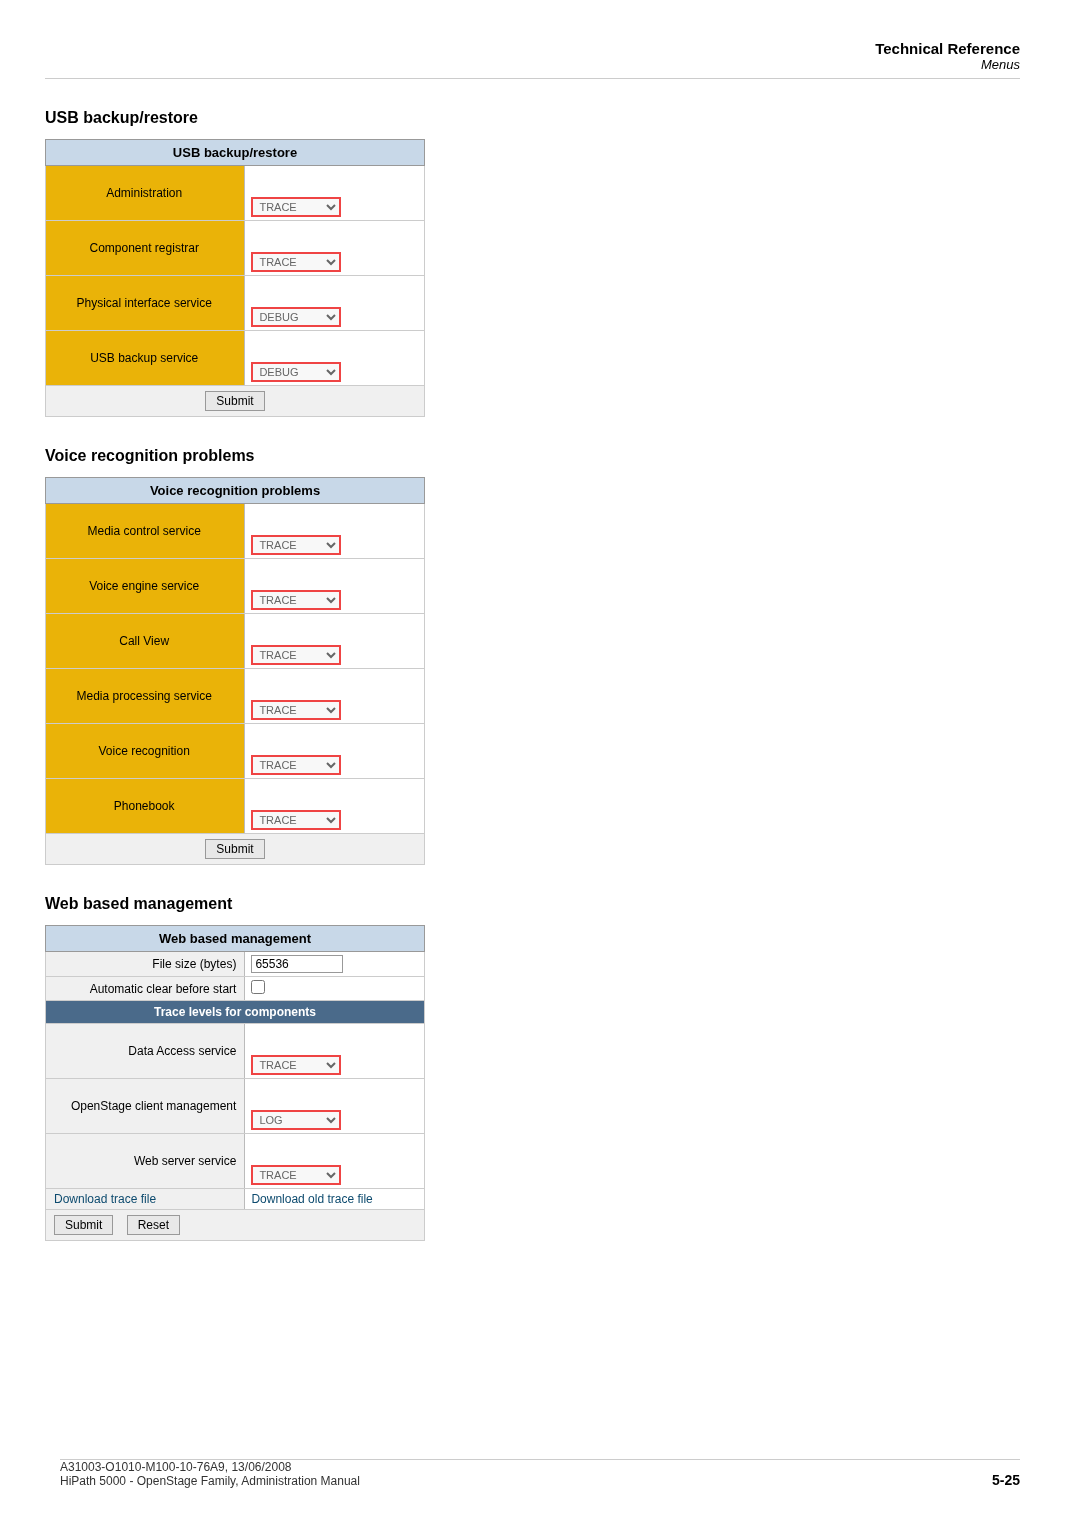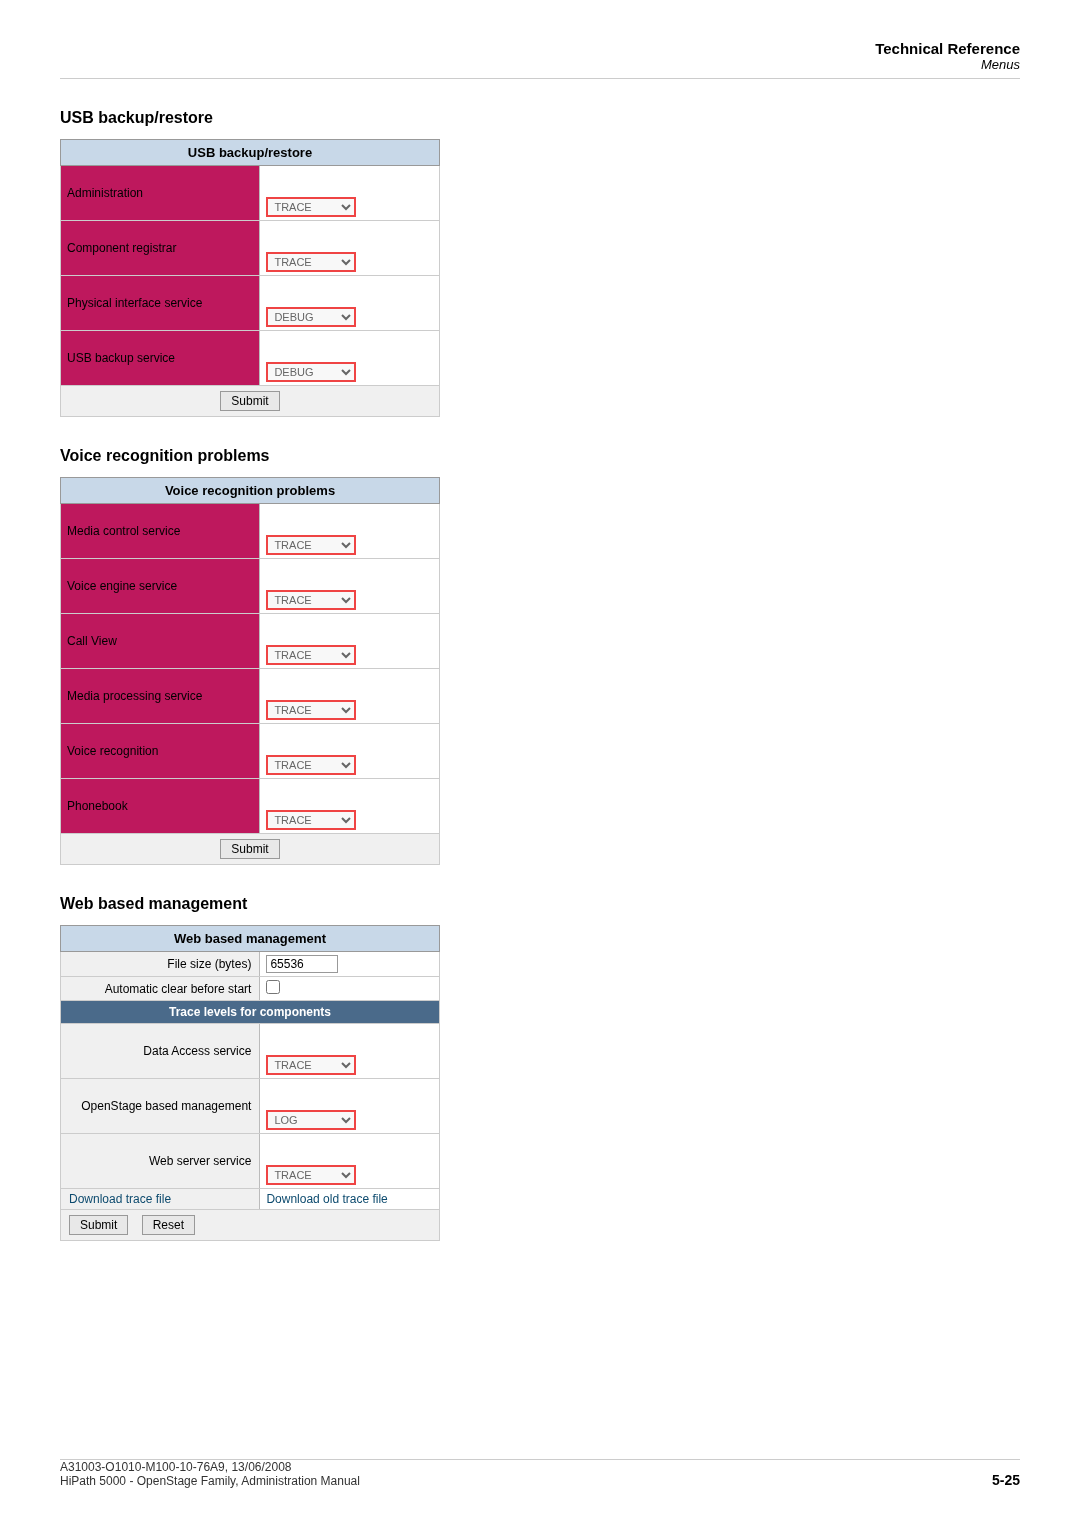--- a/index.html
+++ b/index.html
@@ -12,21 +12,21 @@
       font-family: Arial, Helvetica, sans-serif;
       font-size: 13px;
       background: #ffffff;
       color: #000000;
       width: 1080px;
       min-height: 1528px;
       position: relative;
     }
 
     .page-container {
-      padding: 40px 60px 80px 60px;
+      padding: 40px 60px 80px 45px;
     }
 
     
     .header {
       text-align: right;
       margin-bottom: 30px;
       border-bottom: 1px solid #ccc;
       padding-bottom: 6px;
     }
 
@@ -64,23 +64,23 @@
       border: 1px solid #999;
     }
 
     .config-table td {
       border: 1px solid #ccc;
       padding: 3px 6px;
       font-size: 12px;
     }
 
     .config-table .label-cell {
-      text-align: left;
+      text-align: center;
       width: 200px;
-      background: #be185d;
+      background: #eab308;
       border-right: 1px solid #bbb;
       padding-right: 8px;
     }
 
     .config-table .value-cell {
       width: 180px;
       background: #ffffff;
     }
 
     .config-table .submit-row td {
@@ -115,21 +115,21 @@
       background: #e8e8e8;
       border: 1px solid #999;
       cursor: pointer;
     }
 
     
     .text-input {
       font-size: 12px;
       border: 1px solid #999;
       padding: 1px 3px;
-      width: 72px;
+      width: 92px;
     }
 
     .checkbox-input {
       width: 14px;
       height: 14px;
     }
 
     
     .link {
       color: #0c4a6e;
@@ -359,21 +359,21 @@
         </tr>
         <tr>
           <td class="label-cell">Data Access service</td>
           <td class="value-cell">
             <select class="trace-select">
               <option selected="">TRACE</option><option>DEBUG</option><option>LOG</option>
             </select>
           </td>
         </tr>
         <tr>
-          <td class="label-cell">OpenStage based management</td>
+          <td class="label-cell">OpenStage client management</td>
           <td class="value-cell">
             <select class="trace-select">
               <option>TRACE</option><option>DEBUG</option><option selected="">LOG</option>
             </select>
           </td>
         </tr>
         <tr>
           <td class="label-cell">Web server service</td>
           <td class="value-cell">
             <select class="trace-select">

